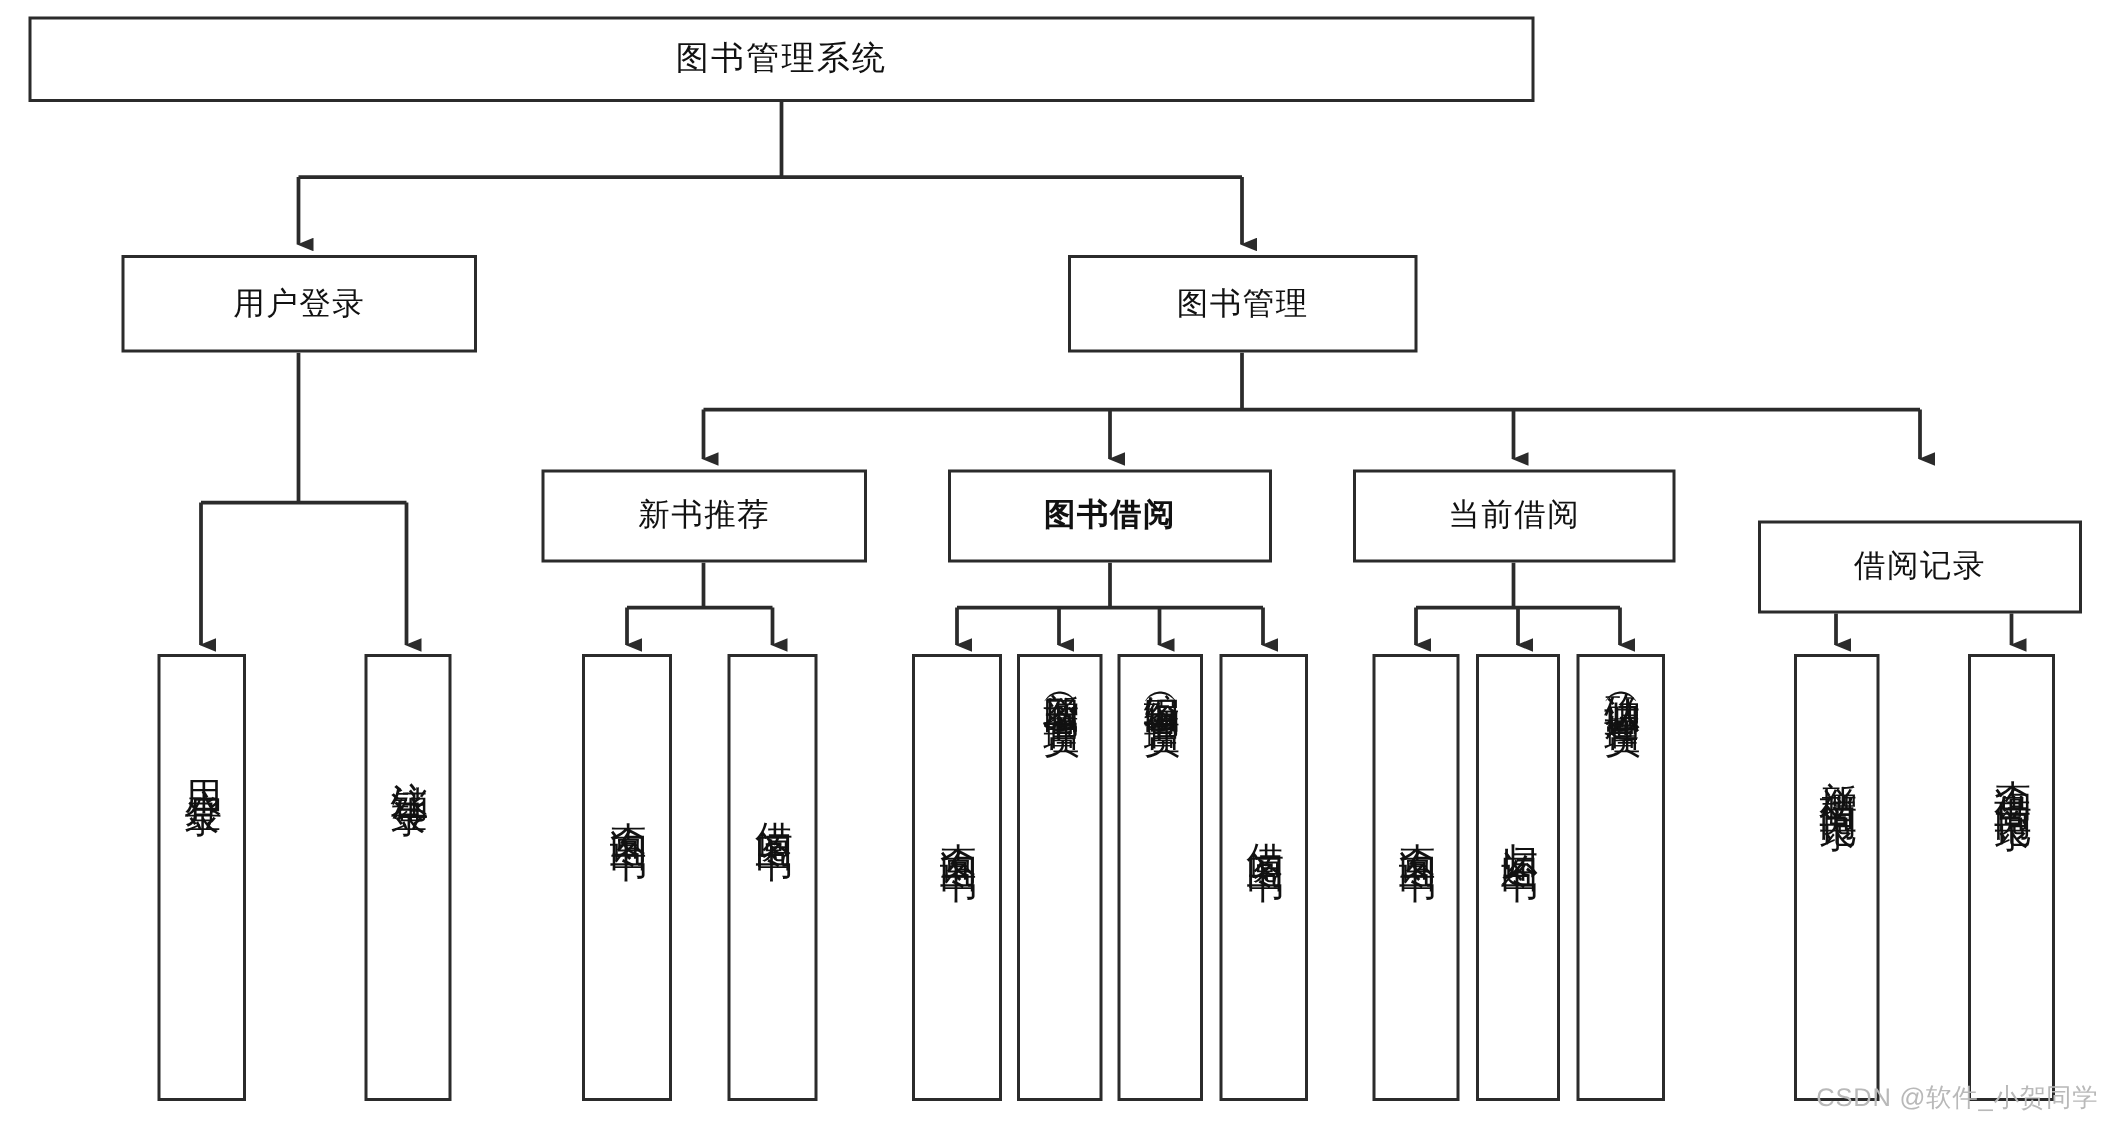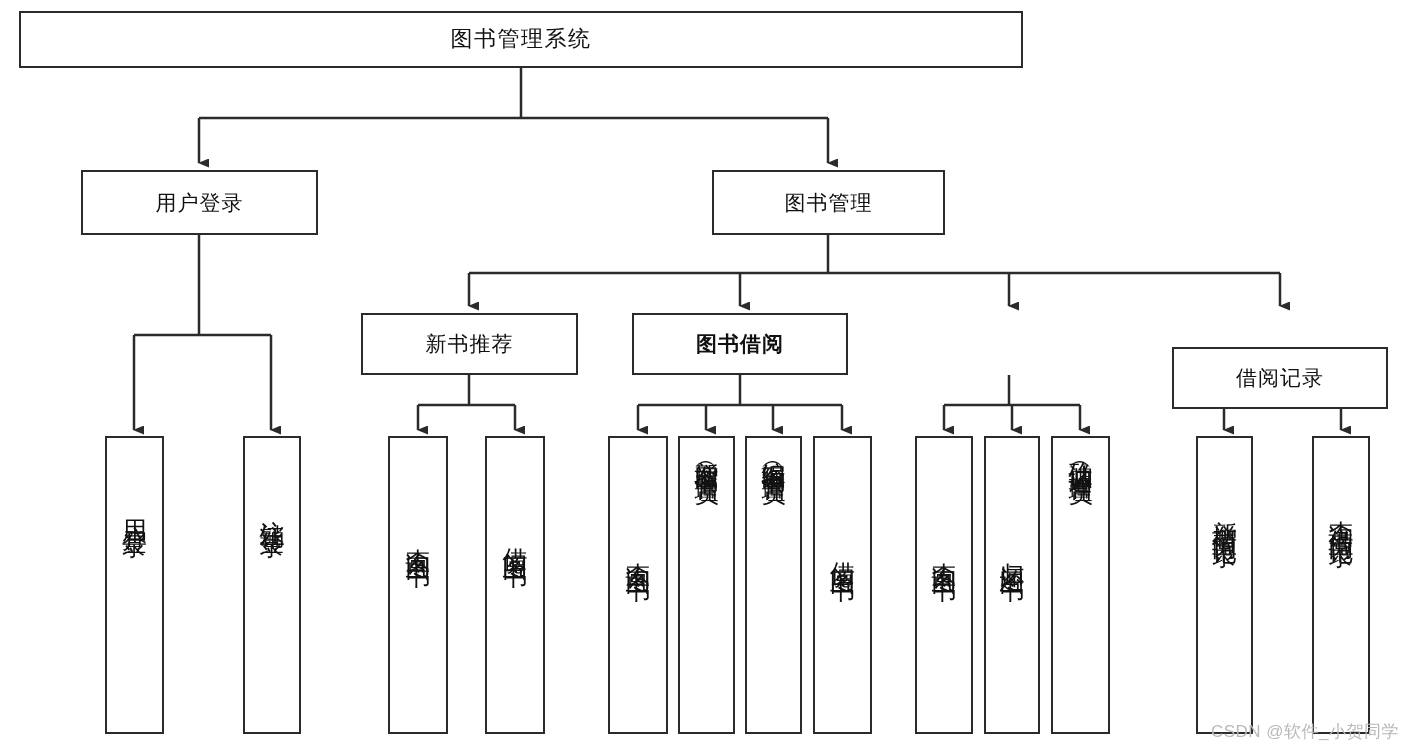--- a/index.html
+++ b/index.html
@@ -121,20 +121,23 @@
   <div class="node h-node" style="left:712px;top:170px;width:233px;height:65px;">
     <span class="lbl">图书管理</span>
   </div>
 
   <div class="node h-node" style="left:361px;top:313px;width:217px;height:62px;">
     <span class="lbl">新书推荐</span>
   </div>
   <div class="node h-node" style="left:632px;top:313px;width:216px;height:62px;font-weight:bold;">
     <span class="lbl">图书借阅</span>
   </div>
+  <div class="node h-node" style="left:902px;top:313px;width:215px;height:62px;">
+    <span class="lbl">当前借阅</span>
+  </div>
   <div class="node h-node" style="left:1172px;top:313px;width:216px;height:62px;margin-top:34px;">
     <span class="lbl">借阅记录</span>
   </div>
 
   <div class="node v-node mid" style="left:105px;top:436px;width:59px;height:298px;">
     <span class="lbl">用户登录</span>
   </div>
   <div class="node v-node mid" style="left:243px;top:436px;width:58px;height:298px;">
     <span class="lbl">注销登录</span>
   </div>

